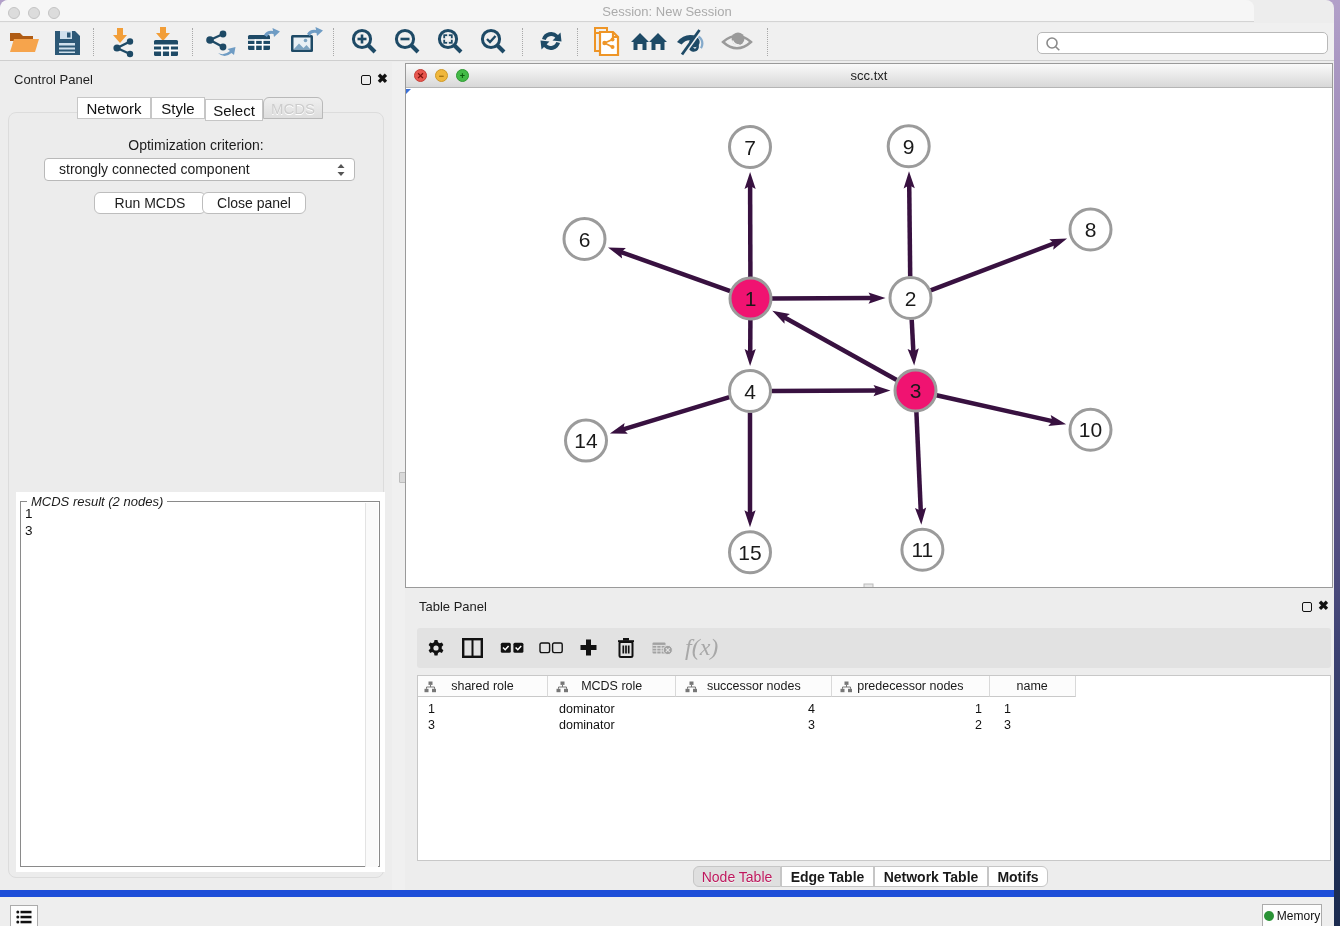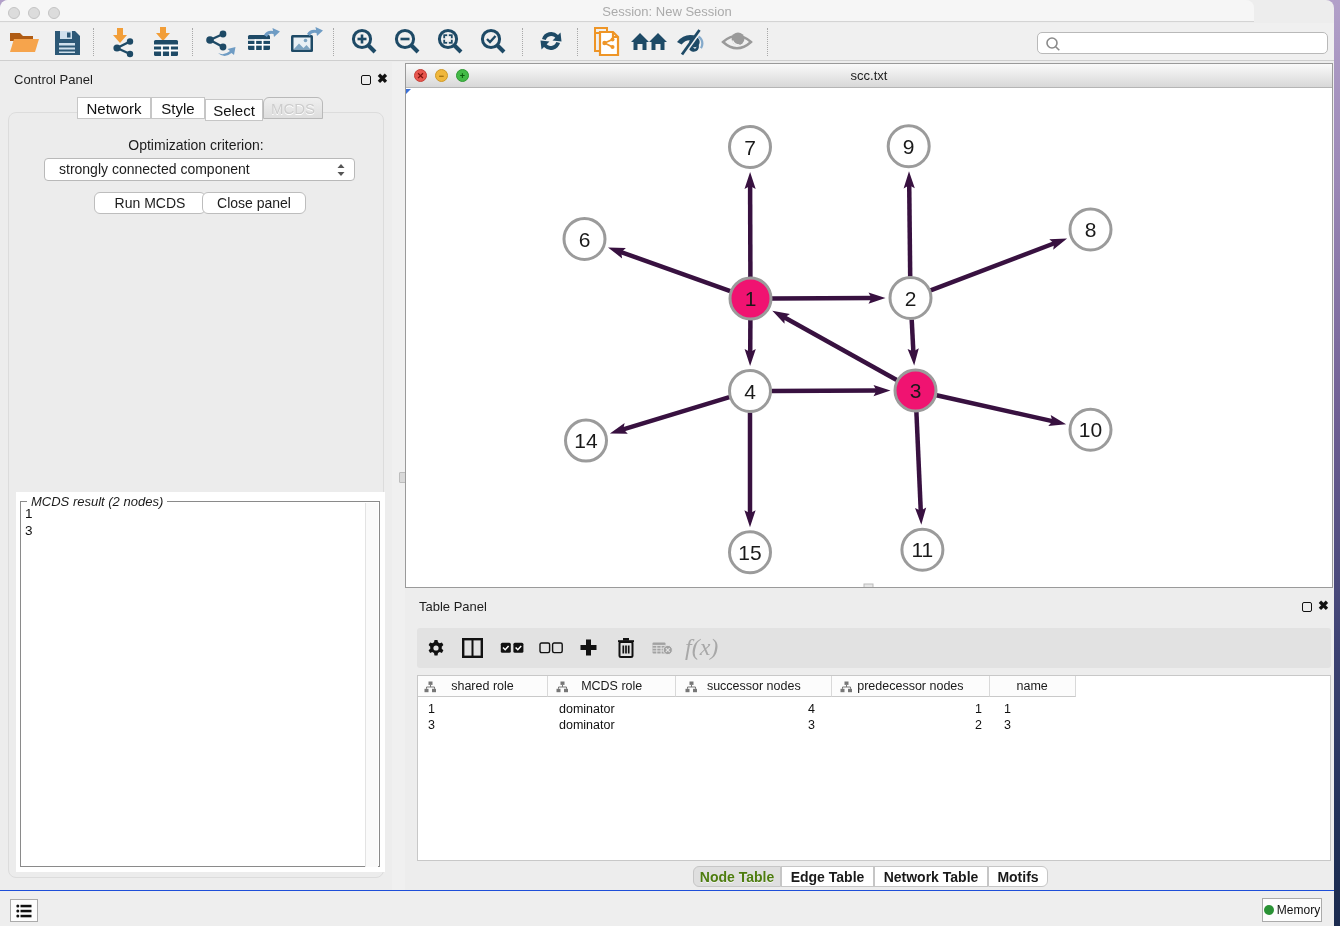--- a/index.html
+++ b/index.html
@@ -73,25 +73,25 @@
 .tp-toolbar { position:absolute; left:12px; top:36px; width:914px; height:40px; background:#e2e2e2;
   border-radius:3px; }
 .ttable { position:absolute; left:12px; top:83px; width:914px; height:186px; background:#fff;
   border:1px solid #c8c8c8; }
 .thead { position:absolute; left:0; top:0; height:21px; background:#fcfcfc;
   border-right:1px solid #d9d9d9; border-bottom:1px solid #c9c9c9;
   font-size:12.5px; color:#1a1a1a; text-align:center; line-height:20px; }
 .tcell { position:absolute; height:16px; font-size:12.5px; color:#111; line-height:16px; }
 .btab { position:absolute; top:0; height:21px; background:#fff; border:1px solid #c6c6c6;
   font-size:14px; font-weight:bold; color:#1a1a1a; text-align:center; line-height:20px; }
-.btab.sel { background:#dfdfdf; color:#4d7c0f; text-shadow:0 1px 0 #f5f5f5;
-  border-radius:6px 0 0 6px; font-weight:bold; }
+.btab.sel { background:#dfdfdf; color:#be185d; text-shadow:0 1px 0 #f5f5f5;
+  border-radius:6px 0 0 6px; font-weight:normal; }
 
 .statusbar { position:absolute; left:0; top:890px; width:1334px; height:36px; background:#eeeeee;
-  border-top:1px solid #1d4ed8; }
+  border-top:7px solid #1d4ed8; }
 .sb-btn { position:absolute; left:10px; top:8px; width:28px; height:23px; background:#fdfdfd;
   border:1px solid #ababab; }
 .mem-btn { position:absolute; left:1262px; top:7px; width:60px; height:24px; background:#fdfdfd;
   border:1px solid #ababab; font-size:12px; color:#111; display:flex; align-items:center; justify-content:center; gap:3px; }
 svg text { font-family:"Liberation Sans", sans-serif; }
 </style>
 </head>
 <body>
 <div class="desktop"></div>
 <div class="appwin">

